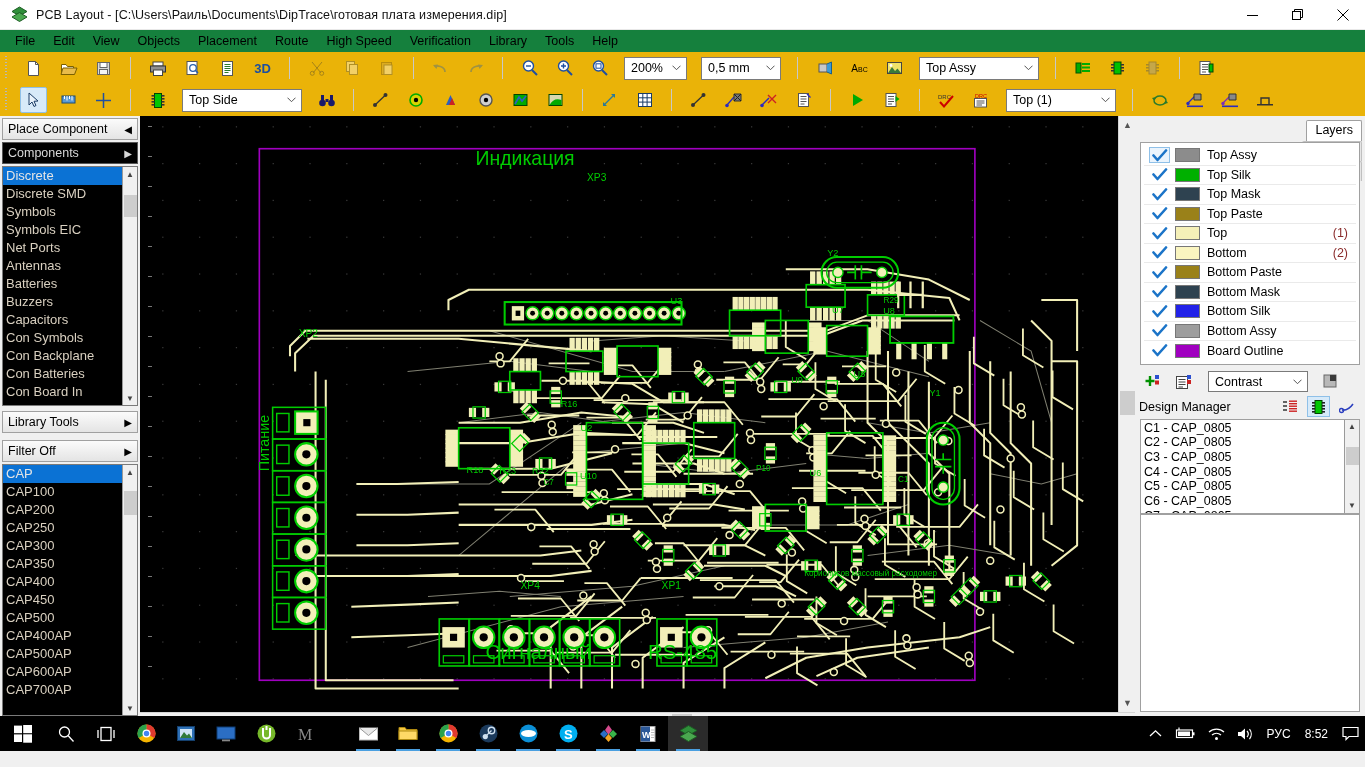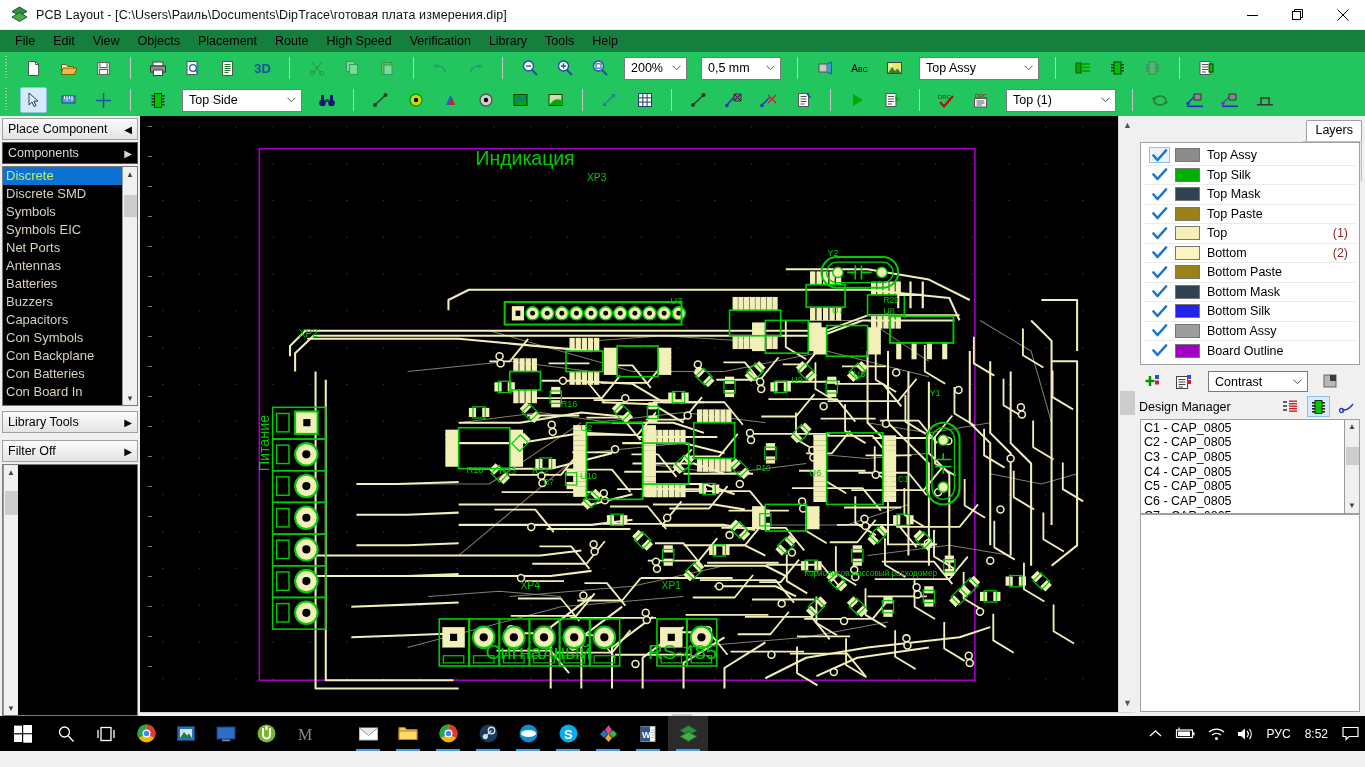--- a/index.html
+++ b/index.html
@@ -22,21 +22,21 @@
   .tb-title { font-size:12.5px; color:#111; margin-left:4px; letter-spacing:.1px; white-space:nowrap;}
   .winbtns { position:absolute; right:0; top:0; height:30px; display:flex; }
   .winbtn { width:45px; height:30px; display:flex; align-items:center; justify-content:center; }
   .winbtn svg { display:block; }
 
   
   .menubar { height:22px; background:#15803d; display:flex; align-items:center; padding-left:6px; }
   .menu-item { padding:2px 9px; font-size:12.5px; color:#000; height:22px; line-height:18px; white-space:nowrap;}
 
   
-  .toolbar-row { background:#22c55e; display:flex; align-items:center; height:32px;gap:8px; }
+  .toolbar-row { background:#eab308; display:flex; align-items:center; height:32px;gap:8px; }
   .tb-row1 { border-bottom:0px; }
   .grip { width:7px; height:24px; margin:0 2px 0 3px;
           background-image: repeating-linear-gradient(to bottom, #b9b9b9 0 1px, transparent 1px 3px);
           background-size:2px 100%; background-repeat:no-repeat; background-position:2px 0; }
   .sep { width:1px; height:22px; background:#c8c8c8; margin:0 5px; }
   .tbtn { width:27px; height:26px; display:flex; align-items:center; justify-content:center; border:1px solid transparent; border-radius:2px;}
   .tbtn.active { background:#d7eaf9; border:1px solid #8fc0e8; }
   .tbtn svg { display:block; }
   .combo {
     height:23px; border:1px solid #7a7a7a; background:#fff; display:flex; align-items:center;
@@ -61,21 +61,21 @@
     margin-bottom:2px;
   }
   .hdrbar.dark { background:#000; color:#d8d8d8; border:1px solid #555; }
   .hdrbar .arrow { font-size:10px; }
   .listbox {
     background:#000; border:1px solid #7a7a7a; flex:1; position:relative; overflow:hidden;
     display:flex;
   }
   .listcol { flex:1; overflow:hidden; padding-top:0px;}
   .litem { color:#d9d0c0; font-size:13px; line-height:18px; padding-left:3px; white-space:nowrap; }
-  .litem.sel { background:#0b72d4; color:#bef264; }
+  .litem.sel { background:#0b72d4; color:#e5e5e5; }
   .vscroll {
     width:15px; background:#f0f0f0; border-left:1px solid #9a9a9a;
     display:flex; flex-direction:column; align-items:center; justify-content:space-between;
   }
   .vscroll .arw { height:14px; width:15px; display:flex; align-items:center; justify-content:center; font-size:8px; color:#444;}
   .vscroll .track { flex:1; width:15px; position:relative; }
   .vscroll .thumb { position:absolute; left:1px; width:13px; background:#cdcdcd; }
 
   
   .canvaswrap { flex:1; display:flex; flex-direction:column; background:#f0f0f0; }
@@ -659,20 +659,35 @@
       <div class="hdrbar" style="margin-top:5px">
         <span>Library Tools</span>
         <span class="arrow">▶</span>
       </div>
       <div class="hdrbar" style="margin-top:5px">
         <span>Filter Off</span>
         <span class="arrow">▶</span>
       </div>
 
       <div class="listbox" style="margin-bottom:0;">
+        <div class="listcol">
+          <div class="litem sel">CAP</div>
+          <div class="litem">CAP100</div>
+          <div class="litem">CAP200</div>
+          <div class="litem">CAP250</div>
+          <div class="litem">CAP300</div>
+          <div class="litem">CAP350</div>
+          <div class="litem">CAP400</div>
+          <div class="litem">CAP450</div>
+          <div class="litem">CAP500</div>
+          <div class="litem">CAP400AP</div>
+          <div class="litem">CAP500AP</div>
+          <div class="litem">CAP600AP</div>
+          <div class="litem">CAP700AP</div>
+        </div>
         <div class="vscroll">
           <div class="arw">▲</div>
           <div class="track">
             <div class="thumb" style="top:12px;height:24px;"></div>
           </div>
           <div class="arw">▼</div>
         </div>
       </div>
     </div>
 

